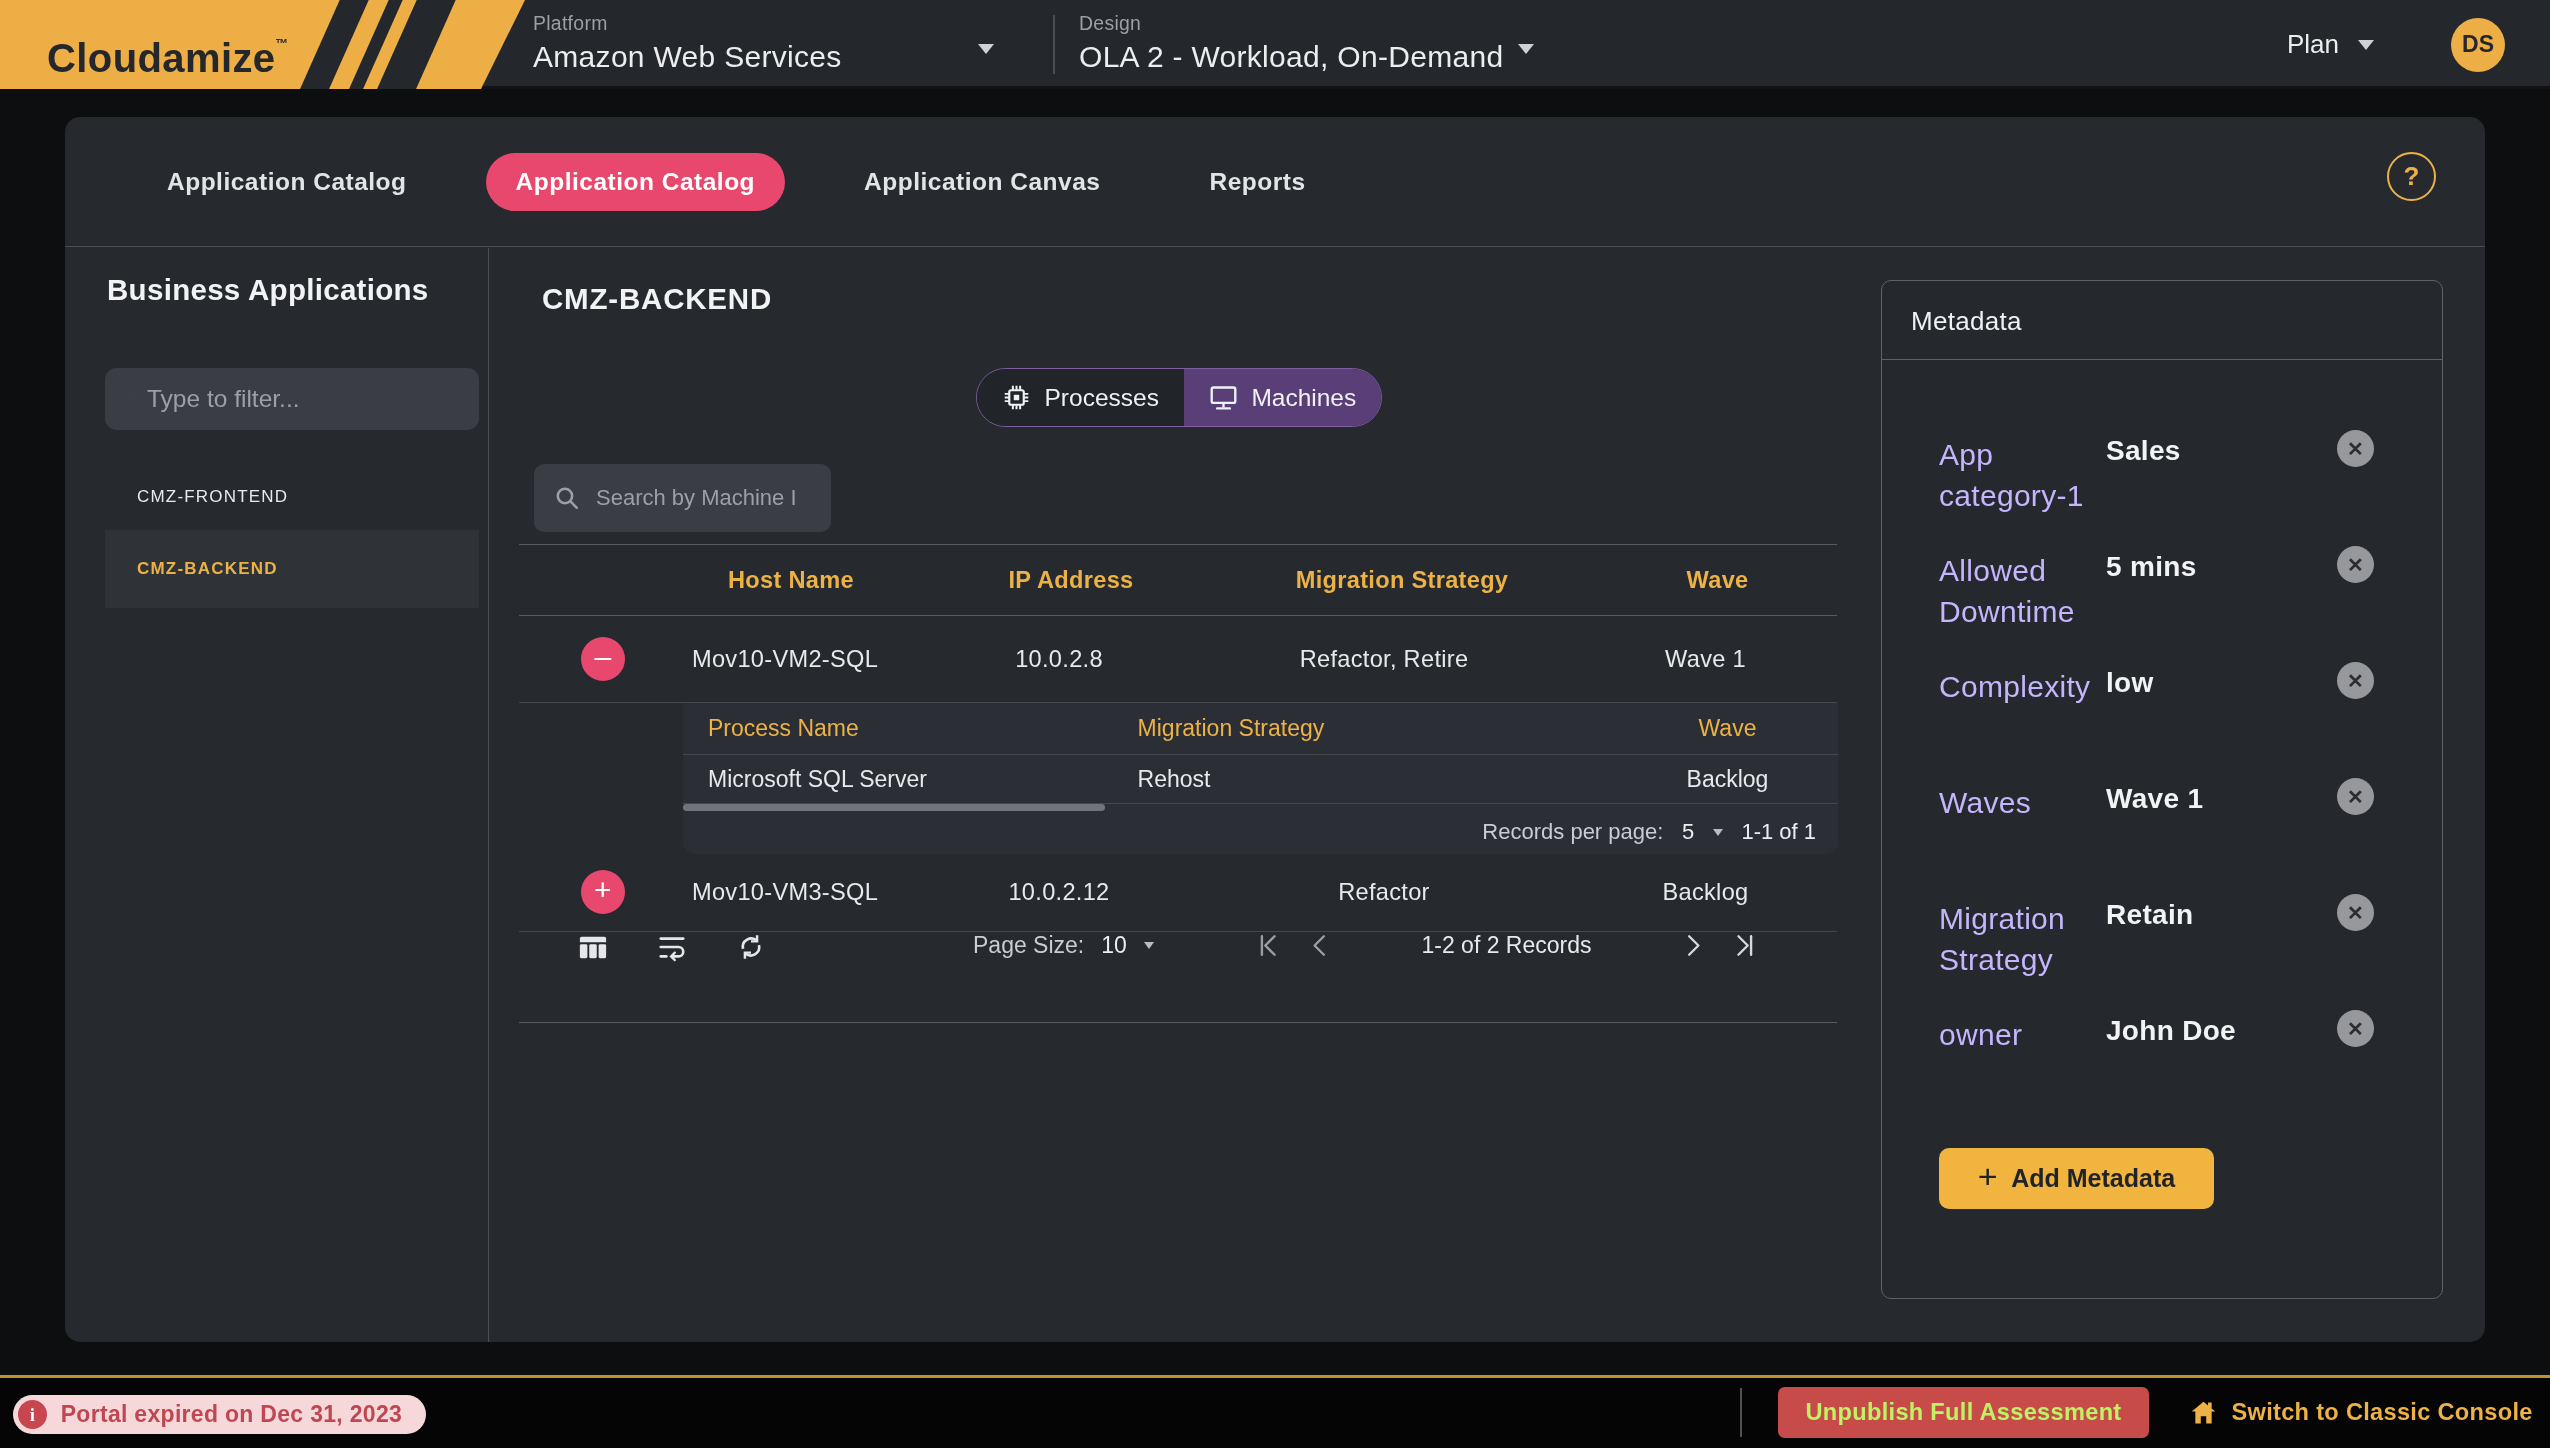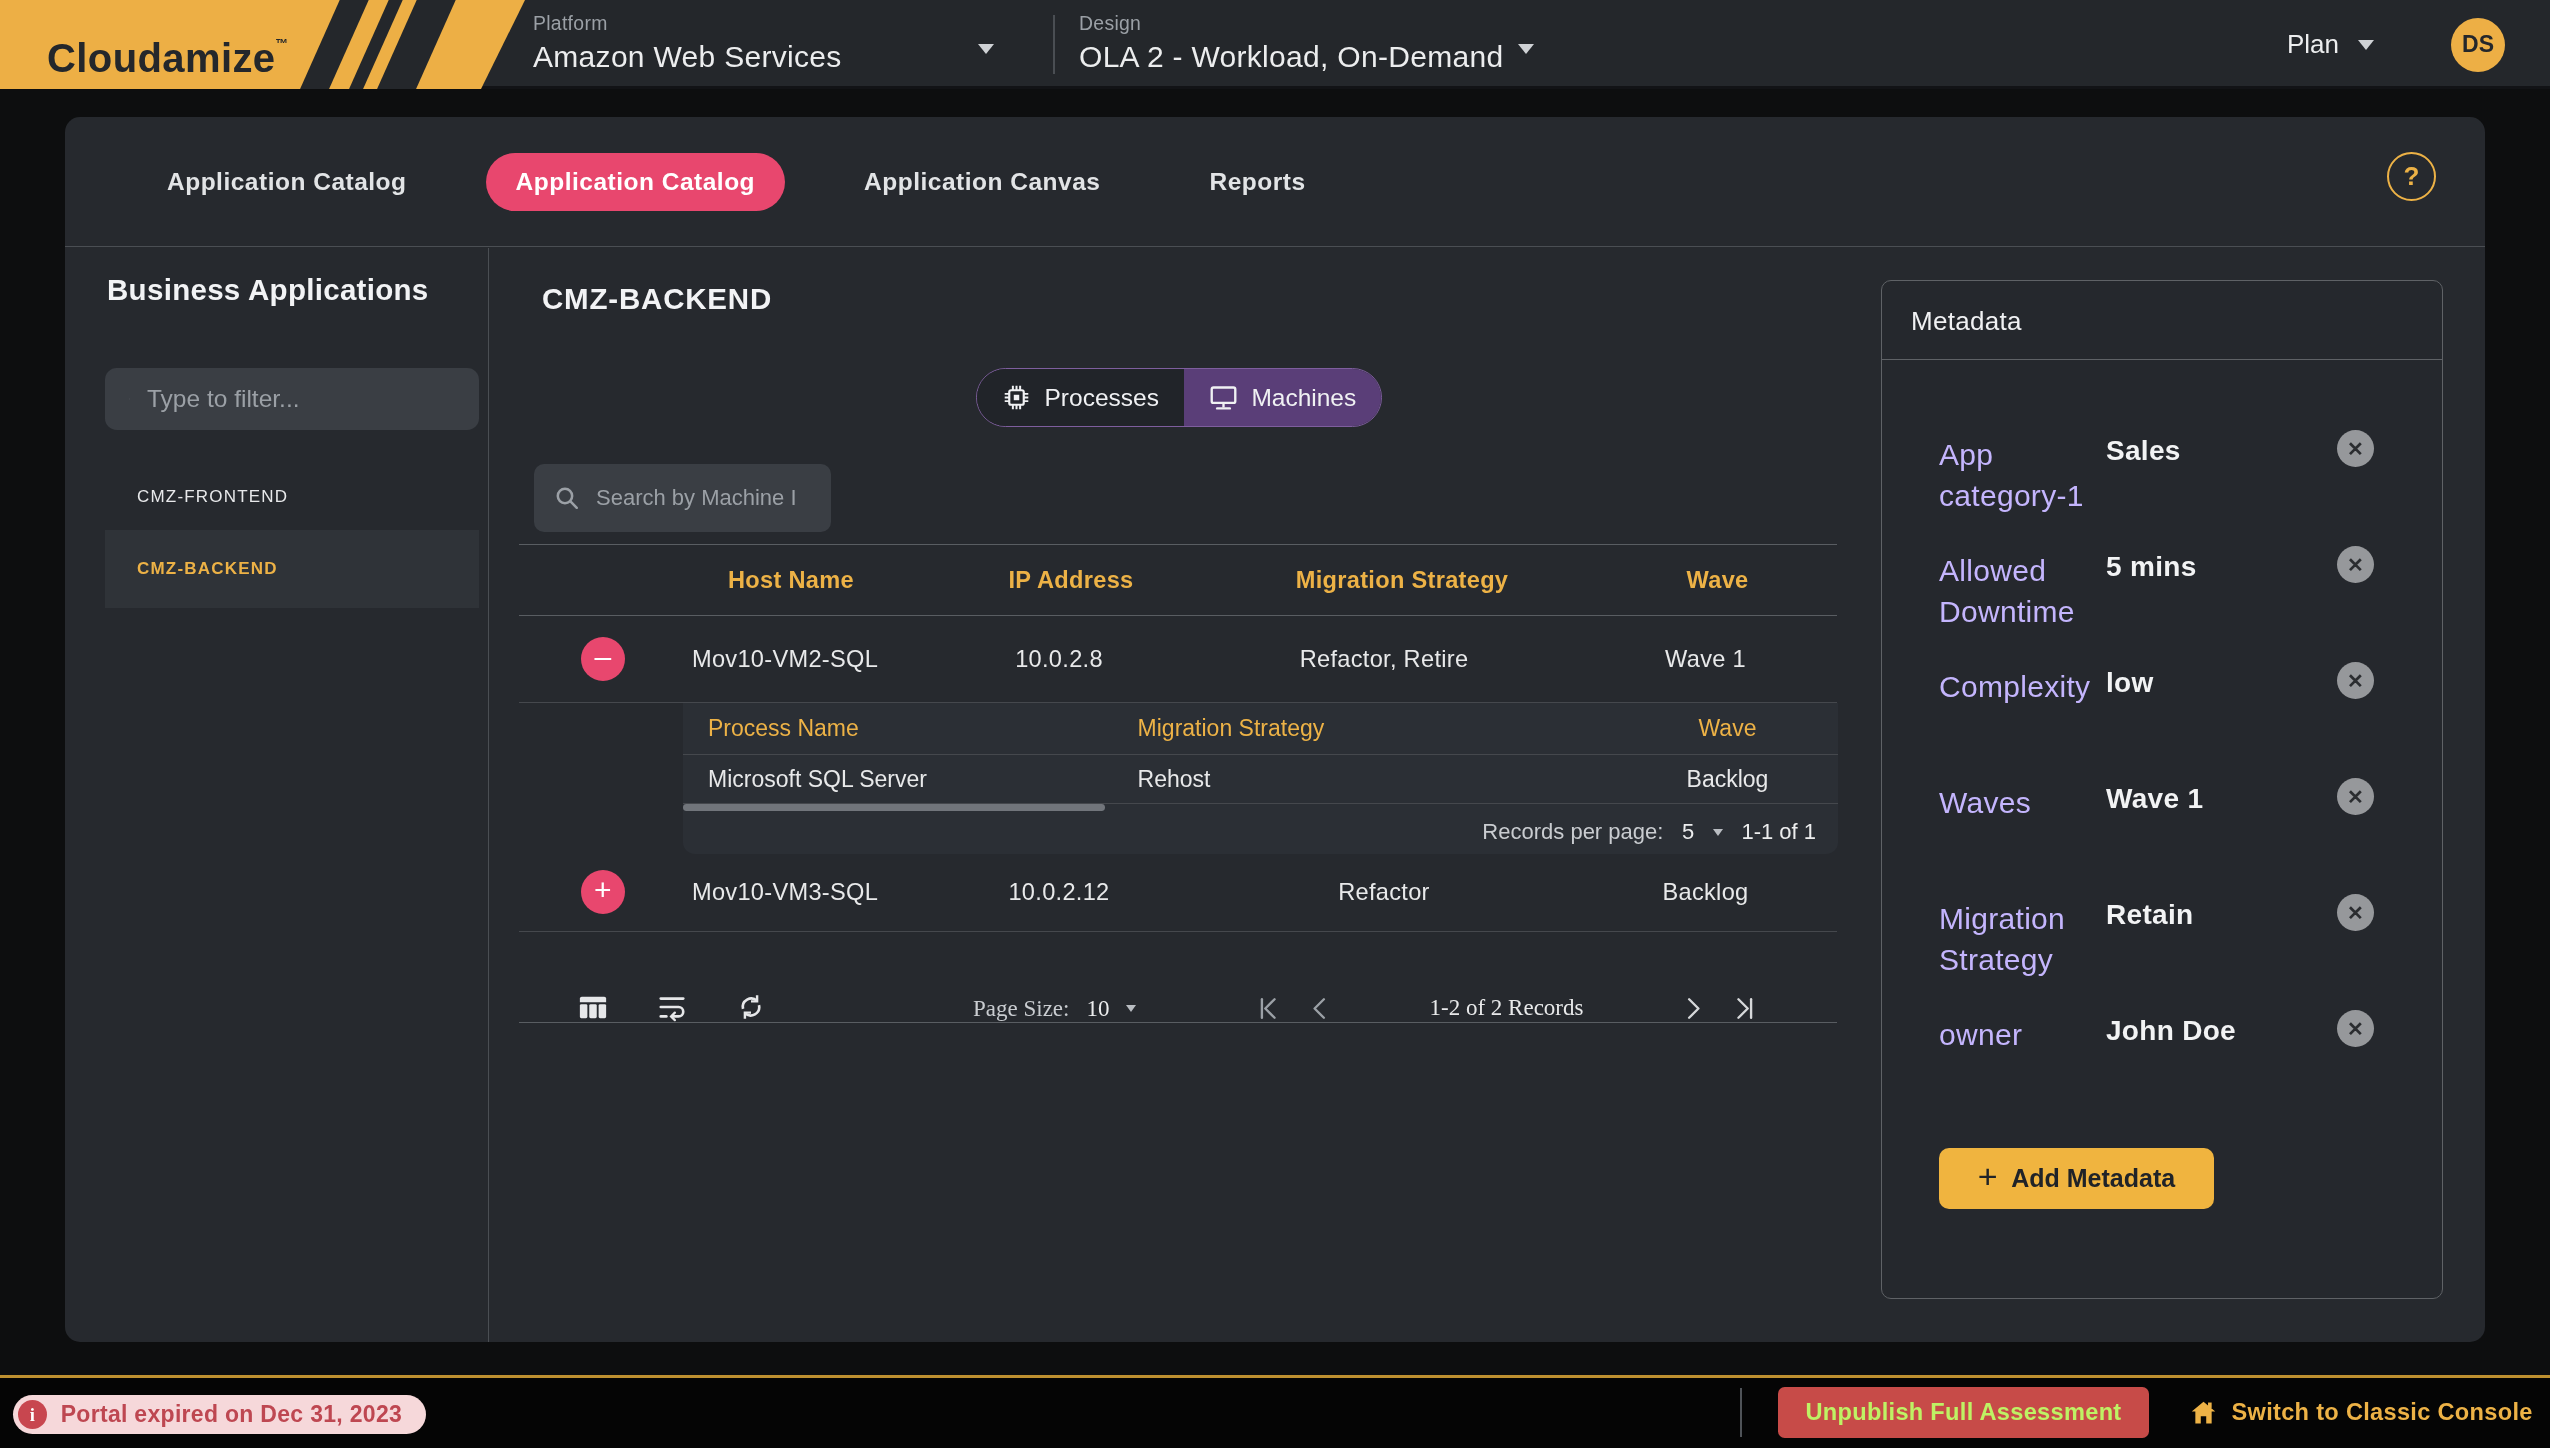--- a/index.html
+++ b/index.html
@@ -75,21 +75,21 @@
   .n-row .ncell { font-size:23px; color:#E8E9EA; }
   .ncell.p1 { padding-left:25px; text-align:left; }
   .ncell.p2 { padding-left:18.6px; text-align:left; }
   .ncell.p3 { text-align:center; }
   #n-scroll { height:6.7px; width:422px; background:#71757B; border-radius:3.4px; }
   #n-footer { height:43px; display:flex; align-items:center; justify-content:flex-end; gap:18.6px; padding-right:22px; }
   #n-footer .lbl { font-size:22px; color:#C9CCD0; }
   #n-footer .val { font-size:22px; color:#ECEDEE; }
 
   
-  #t-footer { display:flex; height:91px; align-items:flex-end; border-bottom:0.8px solid #595D62; position:relative;font-family:Liberation Serif, serif; }
+  #t-footer { display:flex; height:91px; align-items:flex-start; border-bottom:0.8px solid #595D62; position:relative; }
   .tf-icon { display:flex; align-items:center; justify-content:center; }
   #icon-columns { margin-left:59px; }
   #icon-wrap { margin-left:49px; }
   #icon-refresh { margin-left:49px; }
   #pagesize-group { position:absolute; left:454px; display:flex; align-items:center; gap:17px; }
   #pagesize-group .lbl { font-size:23px; color:#C9CCD0; }
   #pagesize-group .val { font-size:23px; color:#ECEDEE; }
   #pager { position:absolute; left:725px; right:0; display:flex; align-items:center; }
   #pager .pbtn { width:51px; display:flex; justify-content:center; }
   #pager svg { stroke:#9BA0A6; }

